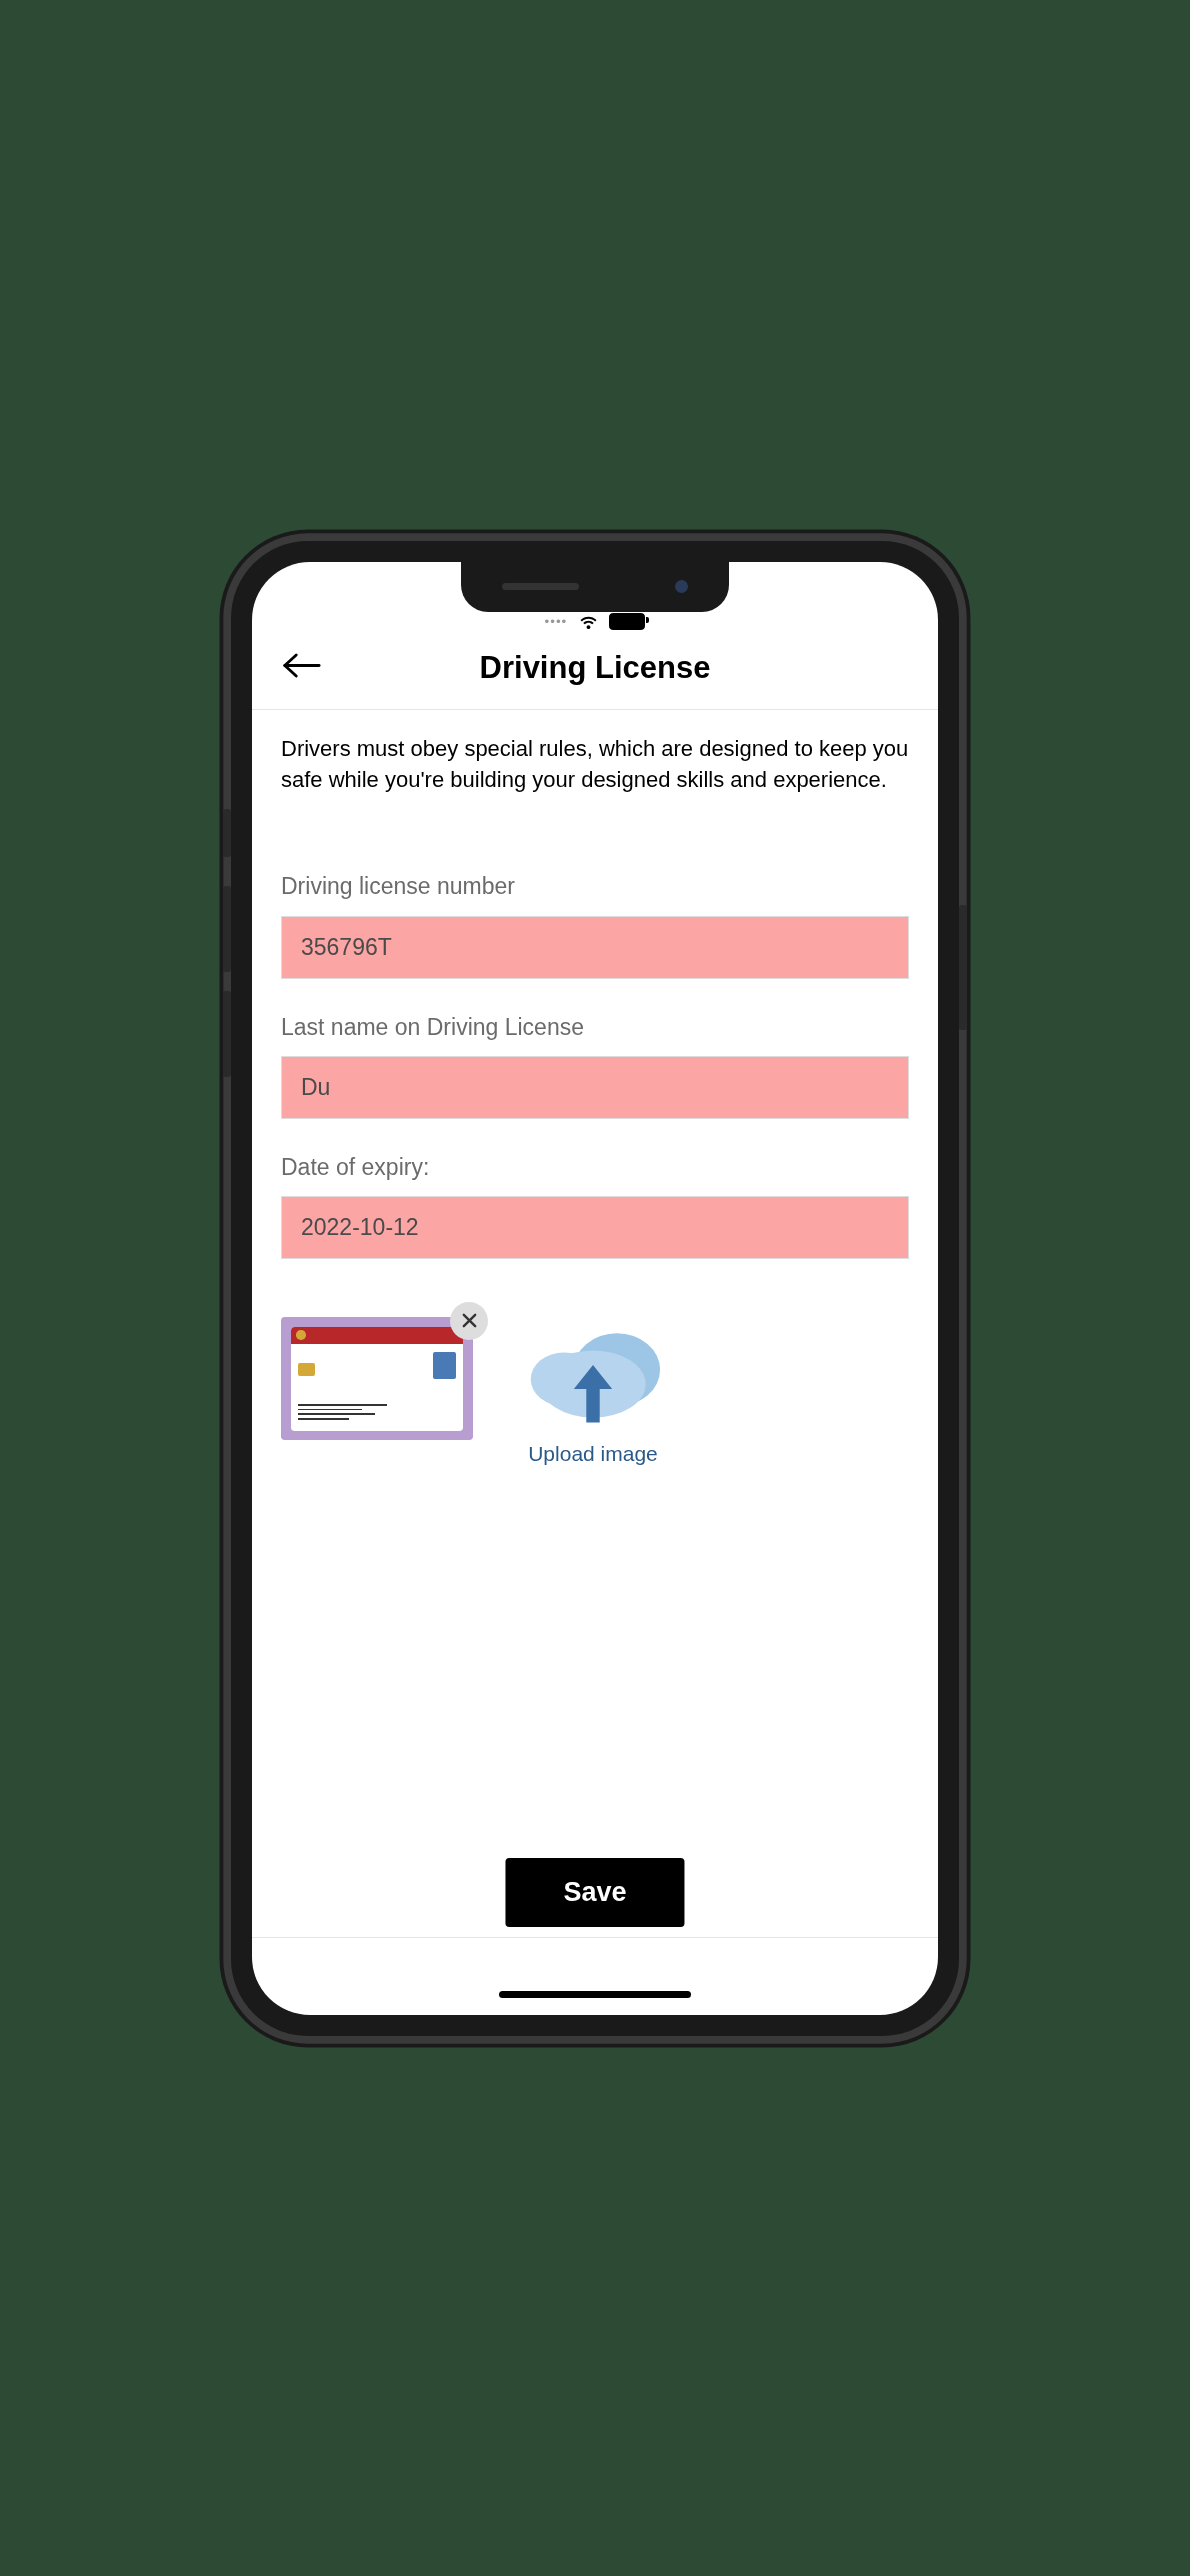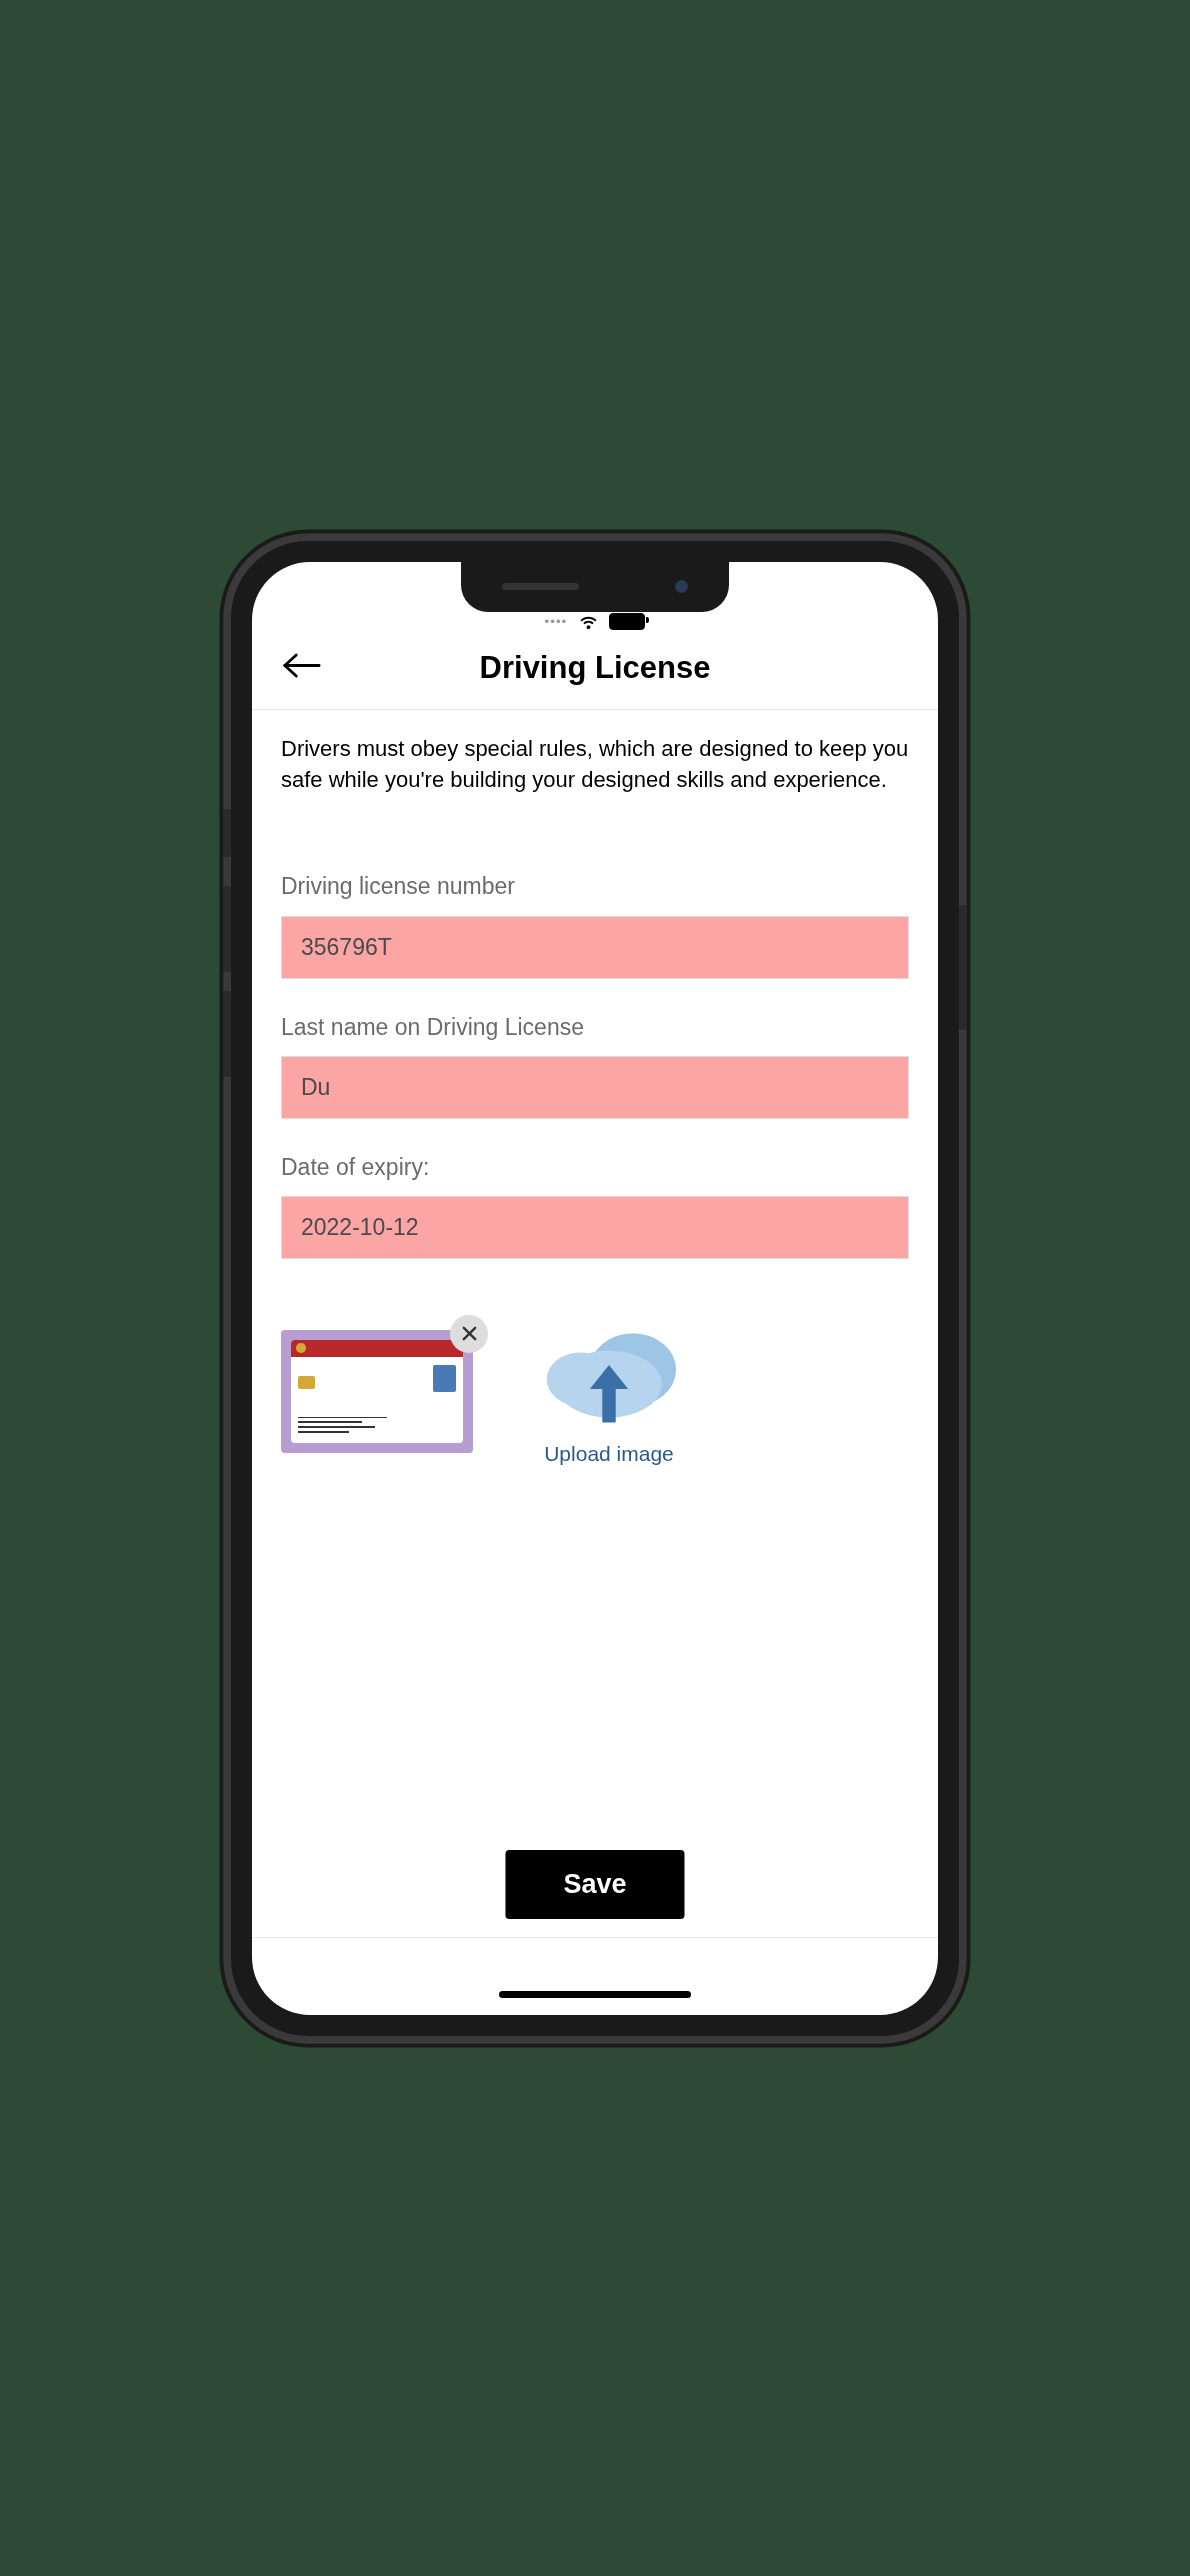--- a/index.html
+++ b/index.html
@@ -144,23 +144,23 @@
       width: 100%;
       padding: 17px 19px;
       font-size: 23px;
       color: #4a4a4a;
       border: 1px solid #ddd;
       border-radius: 0;
       background: #fca5a5;
     }
     .image-row {
       display: flex;
-      gap: 64px;
+      gap: 48px;
       margin-top: 58px;
-      align-items: center;
+      align-items: flex-start;
     }
     .license-thumb {
       position: relative;
       width: 192px;
     }
     .license-img {
       width: 192px;
       height: 123px;
       background: #b89dd1;
       border-radius: 3.8px;
@@ -240,21 +240,21 @@
       align-items: center;
       gap: 9.6px;
       cursor: pointer;
     }
     .upload-label {
       font-size: 21px;
       color: #2a5a8a;
     }
     .save-btn {
       position: absolute;
-      bottom: 96px;
+      bottom: 88px;
       left: 50%;
       transform: translateX(-50%);
       background: #000;
       color: #fff;
       font-size: 27px;
       font-weight: 600;
       padding: 19px 58px;
       border: none;
       border-radius: 3.8px;
       cursor: pointer;

